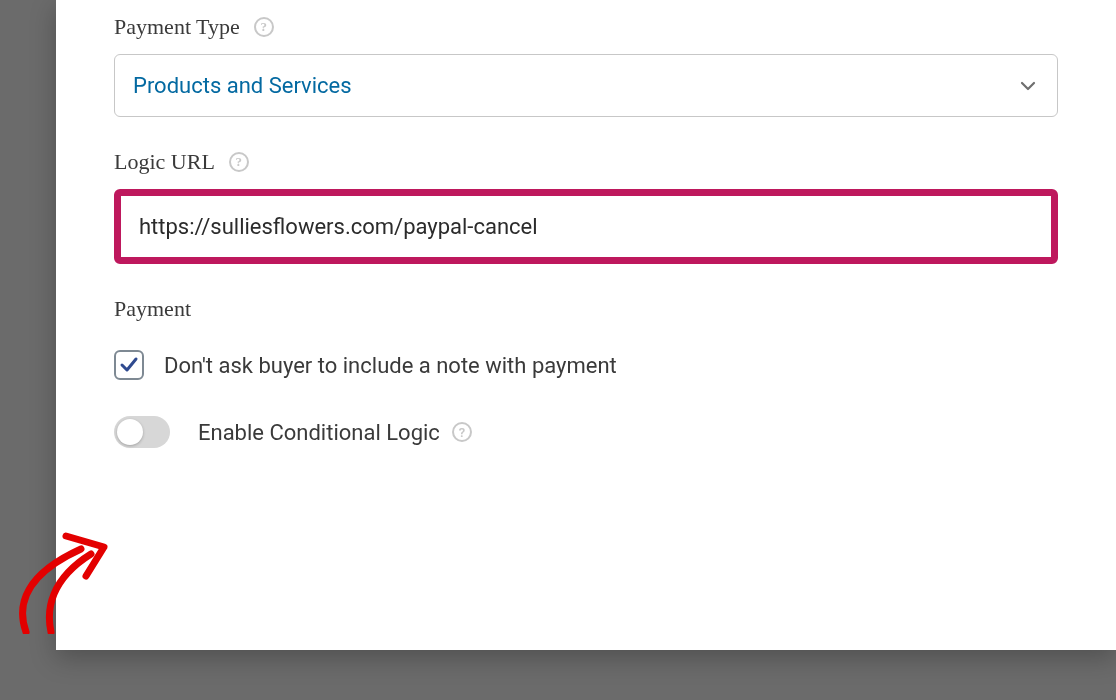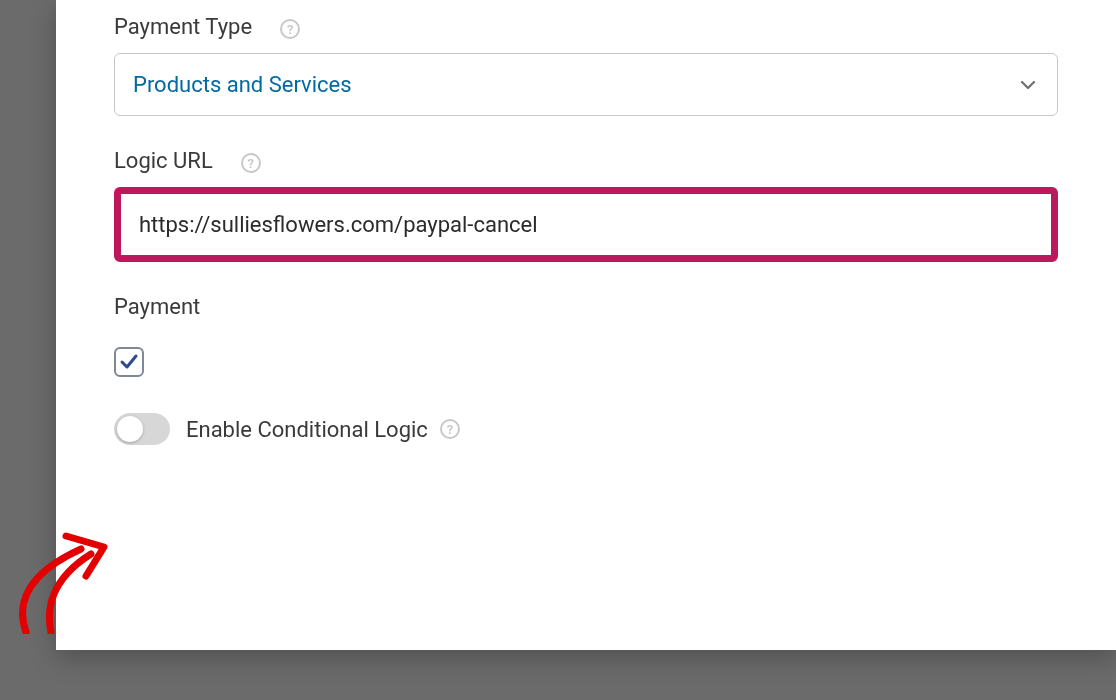--- a/index.html
+++ b/index.html
@@ -19,26 +19,27 @@
       bottom: 50px;
       background: #ffffff;
       padding: 14px 58px 40px 58px;
       box-shadow: 0 8px 24px rgba(0,0,0,0.25);
     }
     .field-group {
       margin-bottom: 32px;
     }
     .field-label {
       display: flex;
-      align-items: flex-end;
-      gap: 28px;
+      align-items: center;
+      gap: 14px;
       font-size: 22px;
       color: #3a3a3a;
       font-weight: 400;
       margin-bottom: 14px;
+      font-family: Liberation Serif, serif;
     }
     .help-icon {
       width: 20px;
       height: 20px;
       border: 2px solid #c8c8c8;
       border-radius: 50%;
       color: #c8c8c8;
       font-size: 13px;
       font-weight: 600;
       display: inline-flex;
@@ -101,21 +102,21 @@
       background: #fff;
     }
     .checkbox-label {
       font-size: 22px;
       color: #3a3a3a;
       cursor: pointer;
     }
     .toggle-row {
       display: flex;
       align-items: center;
-      gap: 16px;
+      gap: 28px;
     }
     .toggle-label-wrap {
       display: flex;
       align-items: center;
       gap: 12px;
     }
     .toggle {
       width: 56px;
       height: 32px;
       border-radius: 20px;
@@ -179,20 +180,21 @@
       <span>Payment</span>
     </div>
   </div>
 
   <div class="checkbox-row">
     <div class="checkbox">
       <svg width="22" height="22" viewBox="0 0 22 22">
         <path d="M4 11 L9 16 L18 5" stroke="#2f4a8f" stroke-width="3" fill="none" stroke-linecap="round" stroke-linejoin="round"></path>
       </svg>
     </div>
+    <span class="checkbox-label">Don't ask buyer to include a note with payment</span>
   </div>
 
   <div class="toggle-row">
     <div class="toggle">
       <div class="toggle-knob"></div>
     </div>
     <div class="toggle-label-wrap">
       <span class="toggle-label">Enable Conditional Logic</span>
       <span class="help-icon">?</span>
     </div>

